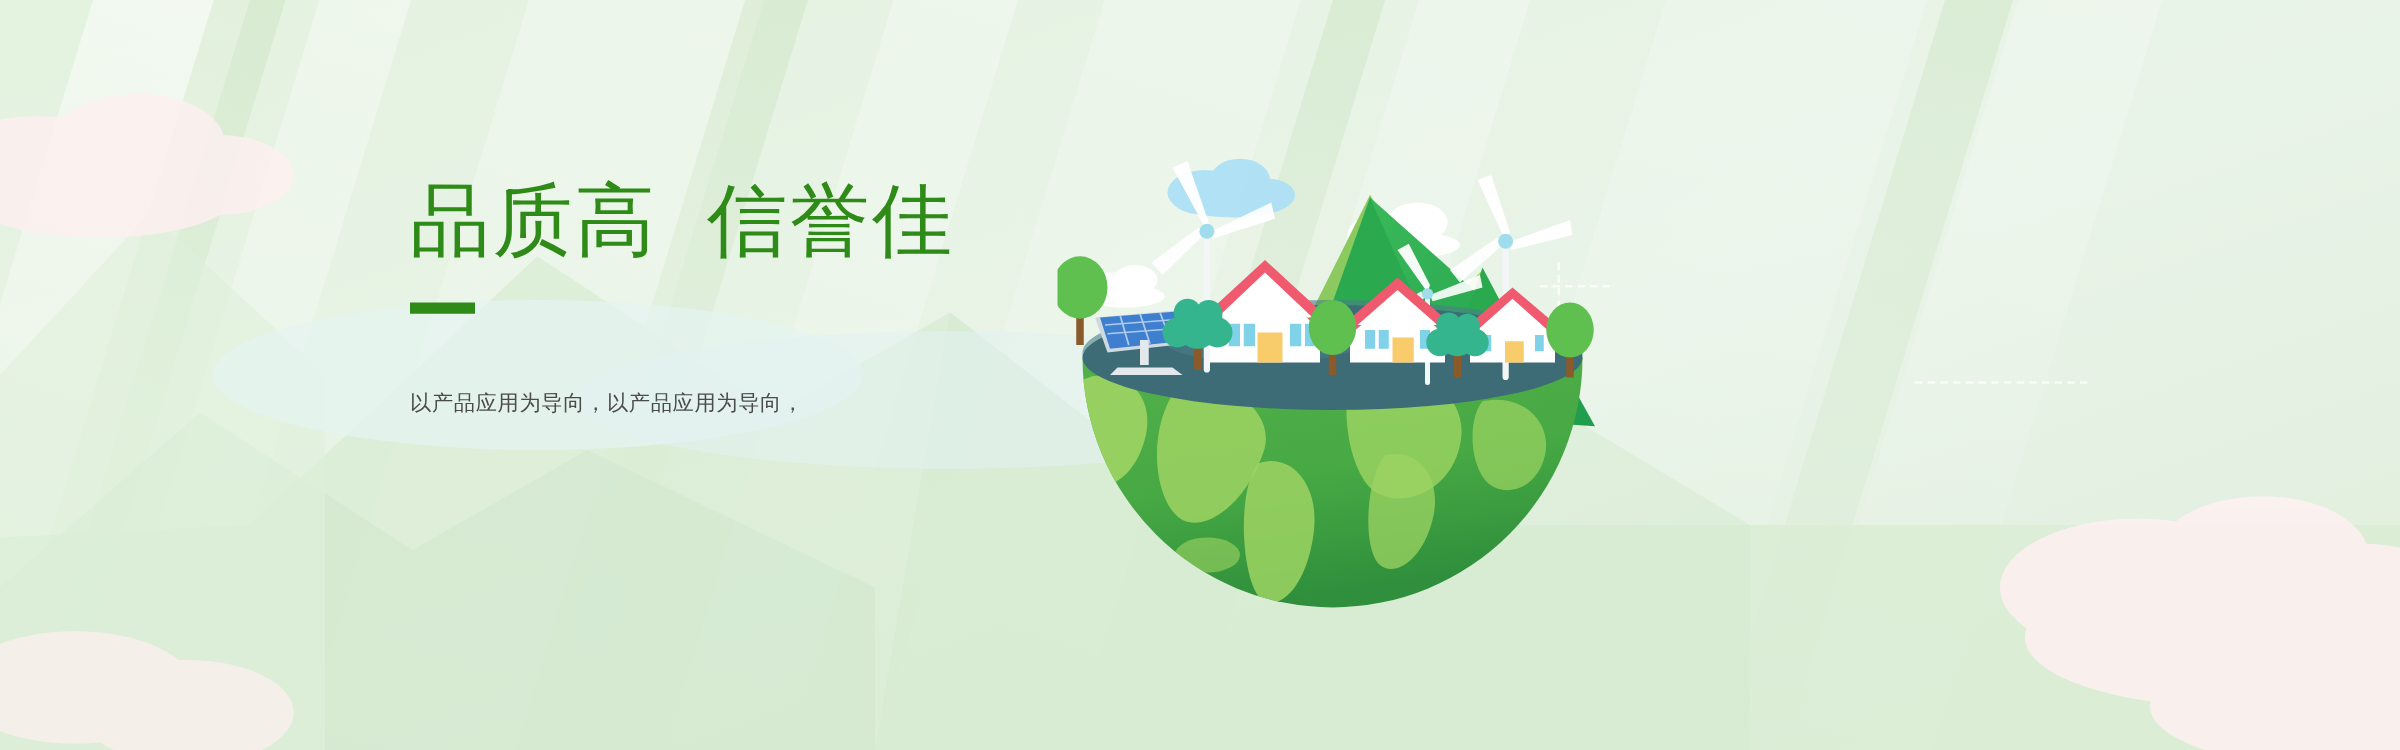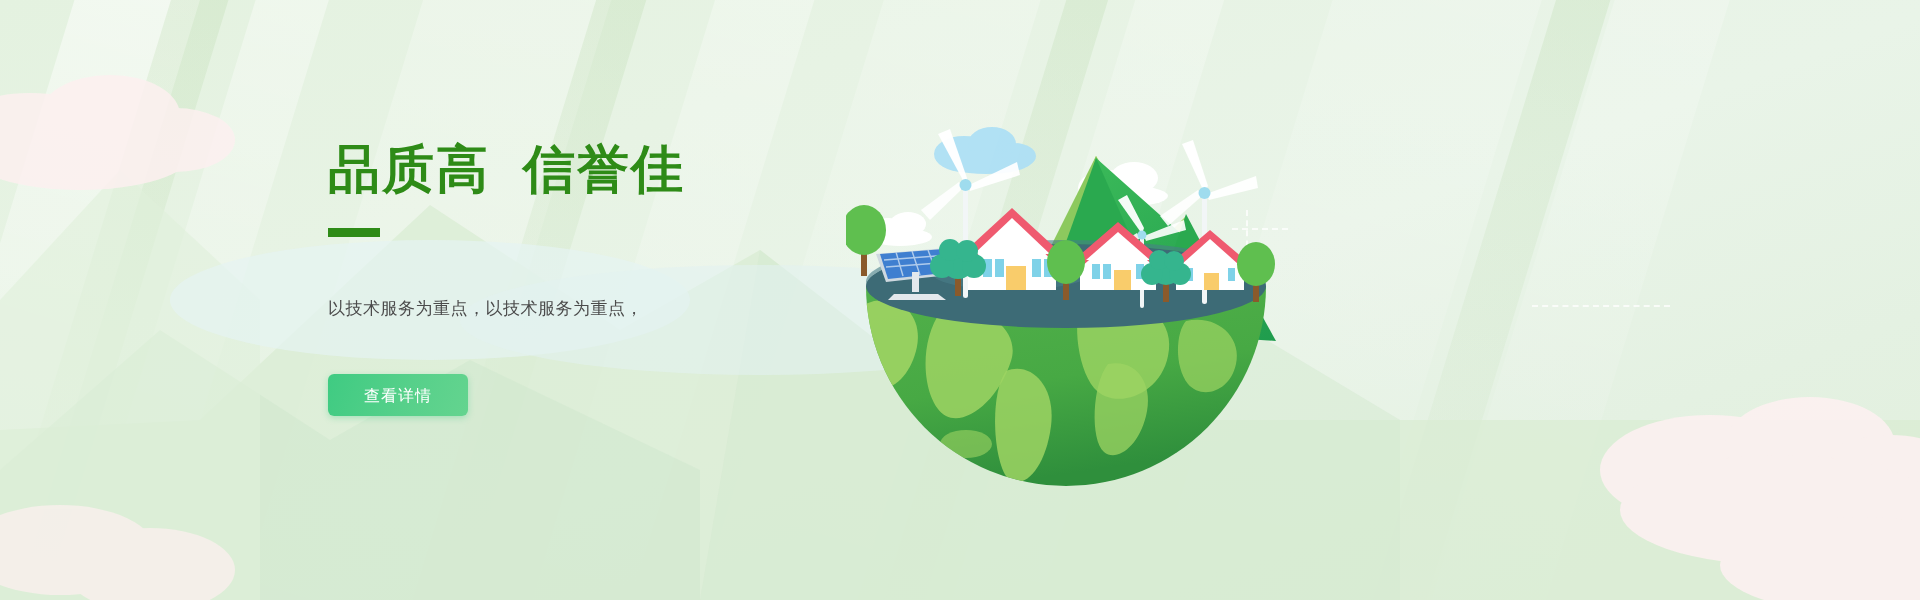--- a/index.html
+++ b/index.html
@@ -25,21 +25,21 @@
   .ray.r7{left:1380px;width:200px;transform:rotate(17deg);opacity:.38;}
   .ray.r8{left:1660px;width:110px;transform:rotate(17deg);opacity:.42;}
   .ray.dark{background:linear-gradient(to bottom,rgba(180,215,165,.30),rgba(180,215,165,0));}
   .ray.d1{left:215px;width:55px;transform:rotate(17deg);}
   .ray.d2{left:640px;width:48px;transform:rotate(17deg);}
   .ray.d3{left:1110px;width:40px;transform:rotate(17deg);}
   .ray.d4{left:1600px;width:52px;transform:rotate(17deg);}
 
   
   .content{position:absolute;left:328px;top:140px;width:520px;}
-  .headline{font-size:52px;font-weight:bold;color:#2e8b17;letter-spacing:2px;
+  .headline{font-size:64px;font-weight:normal;color:#2e8b17;letter-spacing:2px;
             line-height:1.15;white-space:pre;margin:0;}
   .rule{width:52px;height:9px;background:#2e8b17;margin-top:28px;}
   .subtitle{margin-top:56px;font-size:17px;color:#4b4b4b;line-height:31px;letter-spacing:.5px;}
   .subtitle div{white-space:pre;}
   .cta{display:inline-block;margin-top:50px;width:140px;height:42px;line-height:42px;
        text-align:center;color:#ffffff;font-size:16px;letter-spacing:1px;
        border-radius:6px;border:0;cursor:pointer;
        background:linear-gradient(110deg,#3fcb82 0%,#56d08a 55%,#64d48f 100%);
        box-shadow:0 2px 6px rgba(63,203,130,.35);}
 
@@ -104,23 +104,22 @@
   </svg>
 
   <div class="dash-deco" style="left:1532px;top:305px;width:138px;"></div>
   <div class="dash-deco v" style="left:1246px;top:210px;height:118px;"></div>
   <div class="dash-deco" style="left:1232px;top:228px;width:56px;"></div>
 
   <div class="content">
     <h1 class="headline">品质高  信誉佳</h1>
     <div class="rule"></div>
     <div class="subtitle">
-      <div>以技术服务为重点，以技术服务为重点，</div>
+      <div>以产品应用为导向，以产品应用为导向，</div>
     </div>
-    <button class="cta">查看详情</button>
   </div>
 
   <div class="art">
     <svg width="440" height="400" viewBox="0 0 440 400">
       <defs>
         <linearGradient id="globeG" x1="0" y1="0" x2="0.3" y2="1">
           <stop offset="0%" stop-color="#52b04a"></stop>
           <stop offset="55%" stop-color="#47a944"></stop>
           <stop offset="100%" stop-color="#2f8f3c"></stop>
         </linearGradient>

